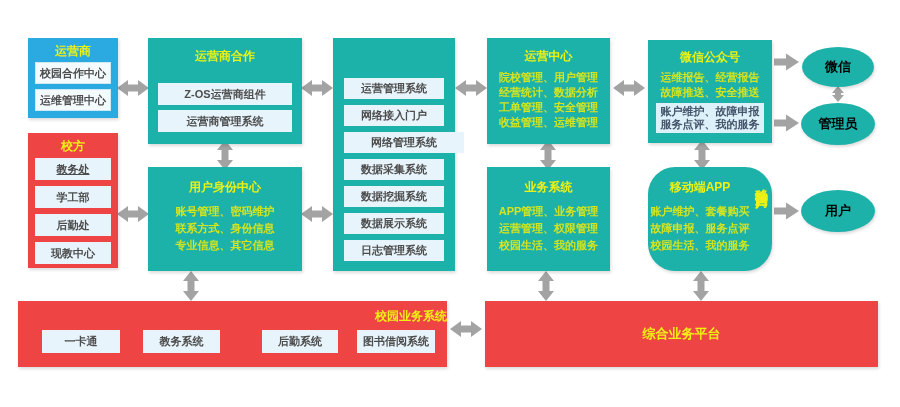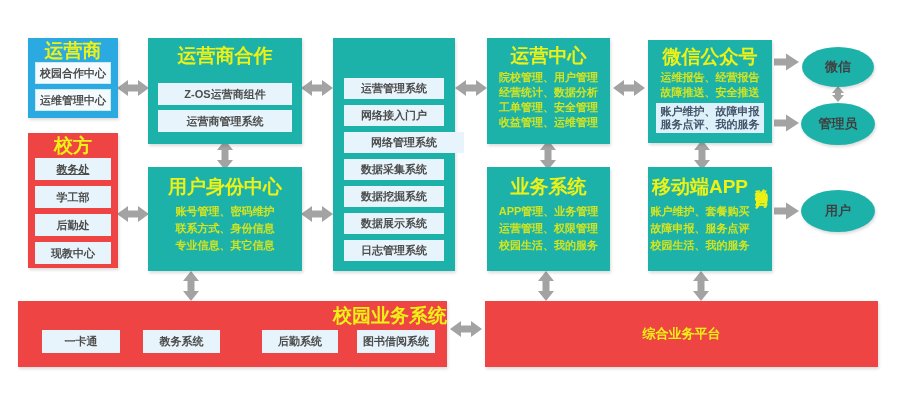--- a/index.html
+++ b/index.html
@@ -6,42 +6,42 @@
   .canvas{
     position:relative;width:900px;height:407px;background:#ffffff;overflow:hidden;
     font-family:"Liberation Sans","DejaVu Sans",sans-serif;
   }
   .box{position:absolute;box-shadow:1px 2px 3px rgba(0,0,0,.14);}
   .teal{background:#1cb2aa;}
   .lightblue{background:#2aaae1;}
   .darkblue{background:#ef4444;}
   .title{
     position:absolute;left:0;right:0;text-align:center;
-    color:#eef114;font-weight:bold;font-size:19px;line-height:16px;white-space:nowrap;
+    color:#eef114;font-weight:bold;font-size:12px;line-height:16px;white-space:nowrap;
   }
   .sub{
     position:absolute;background:#e7f4fb;color:#4d4d4d;
     font-size:11px;font-weight:bold;
     display:flex;align-items:center;justify-content:center;white-space:nowrap;
   }
   .sub.on-light{background:#f4fbfe;border:1px solid #cfe9f4;}
   .lines{
     position:absolute;left:0;right:0;text-align:center;
     color:#d4e41f;font-size:11px;font-weight:bold;line-height:17px;white-space:nowrap;
   }
   .lines.tight{line-height:15px;}
   .panel{
     position:absolute;background:#ddf1fa;color:#44546a;
     font-size:11px;font-weight:bold;line-height:13px;
     display:flex;flex-direction:column;align-items:center;justify-content:center;white-space:nowrap;
   }
   .oval{
     position:absolute;background:#1cb2aa;border-radius:50%;
     display:flex;align-items:center;justify-content:center;
-    color:#404040;font-weight:bold;font-size:13px;box-shadow:1px 2px 3px rgba(0,0,0,.14);
+    color:#000000;font-weight:bold;font-size:13px;box-shadow:1px 2px 3px rgba(0,0,0,.14);
   }
   .vlabel{
     position:absolute;right:2px;top:12px;height:86px;width:18px;
     writing-mode:vertical-rl;text-orientation:upright;
     color:#eef114;font-weight:bold;font-size:13px;letter-spacing:1px;line-height:18px;
   }
   .arrow-layer{position:absolute;left:0;top:0;pointer-events:none;}
   .arrow-layer path{fill:#a3a3a3;}
 </style>
 </head>
@@ -132,21 +132,21 @@
     <div class="lines tight" style="top:30px;">
       <div>运维报告、经营报告</div>
       <div>故障推送、安全推送</div>
     </div>
     <div class="panel" style="left:8px;top:63px;width:108px;height:30px;">
       <div>账户维护、故障申报</div>
       <div>服务点评、我的服务</div>
     </div>
   </div>
 
-  <div class="box teal" style="left:648px;top:167px;width:124px;height:104px;">
+  <div class="box teal" style="left:648px;top:167px;width:124px;height:104px;border-radius:27px;">
     <div class="title" style="top:12px;left:0;right:20px;">移动端APP</div>
     <div class="lines" style="top:36px;left:0;right:20px;">
       <div>账户维护、套餐购买</div>
       <div>故障申报、服务点评</div>
       <div>校园生活、我的服务</div>
     </div>
     <div class="vlabel">移动运营门户</div>
   </div>
 
   <div class="oval" style="left:802px;top:47px;width:72px;height:40px;">微信</div>

